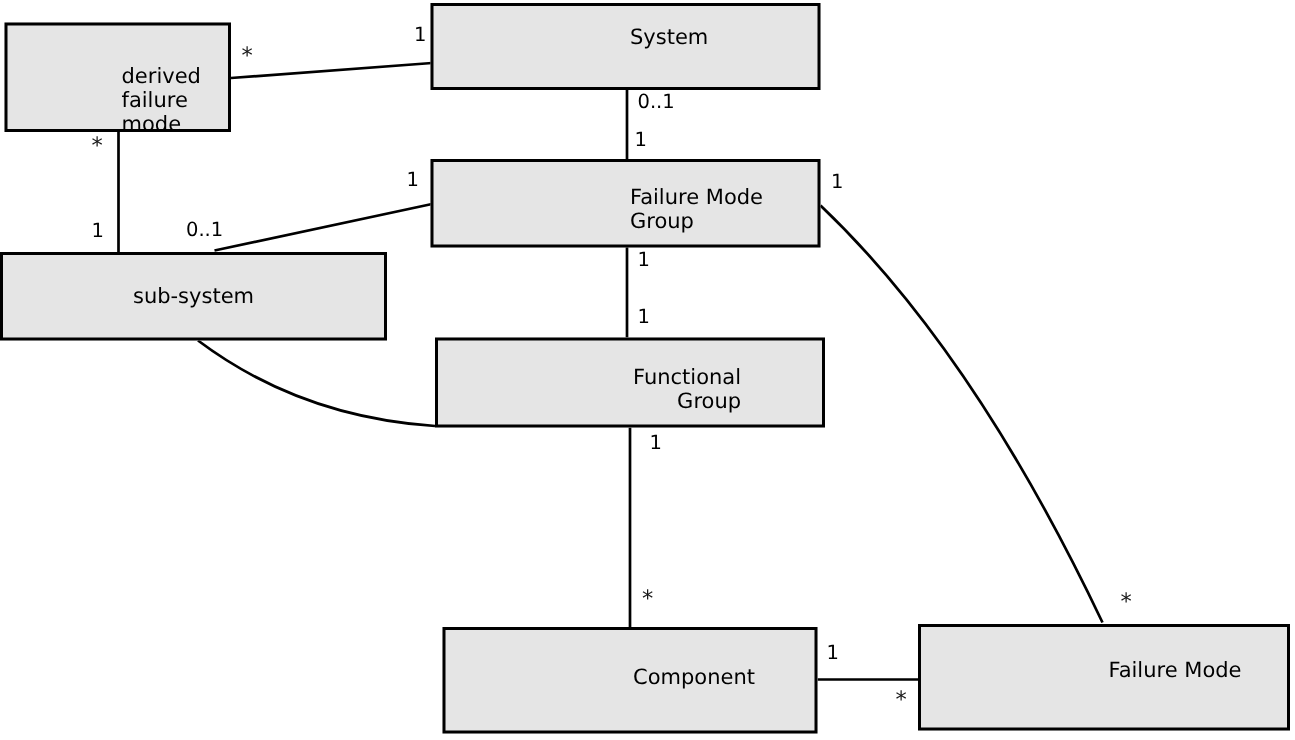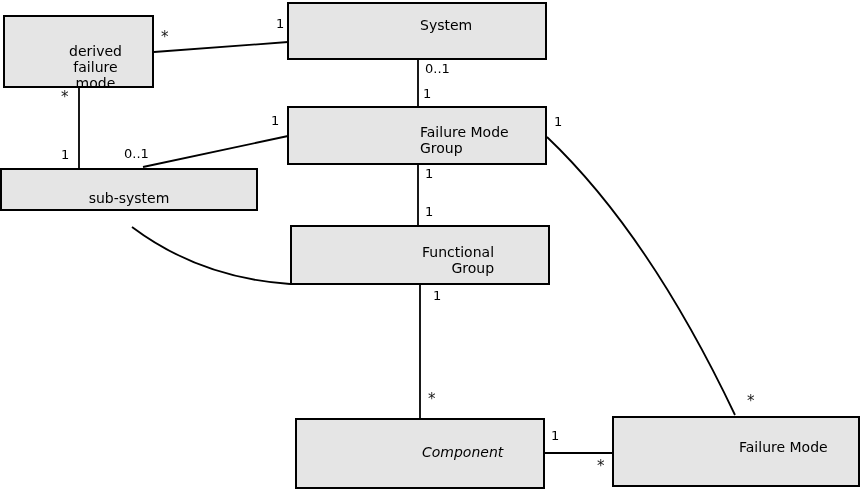--- a/index.html
+++ b/index.html
@@ -68,44 +68,44 @@
       <line x1="418" y1="60" x2="418" y2="107"></line>
       <line x1="418" y1="164" x2="418" y2="225"></line>
       <line x1="420" y1="285" x2="420" y2="418"></line>
       <path d="M 132 227 Q 200 278 290 284"></path>
       <path d="M 547 137 Q 649 234 735 415"></path>
       <line x1="545" y1="453" x2="613" y2="453"></line>
     </g>
   </svg>
 
   <div class="node" style="left:3px; top:15px; width:151px; height:73px;">
-    <div class="node-label" style="left:64px; top:26px;text-align:center;">derived
+    <div class="node-label" style="left:76px; top:26px;">derived
 failure
 mode</div>
   </div>
 
   <div class="node" style="left:287px; top:2px; width:260px; height:58px;">
     <div class="node-label" style="left:131px; top:13px;">System</div>
   </div>
 
   <div class="node" style="left:287px; top:106px; width:260px; height:59px;">
     <div class="node-label" style="left:131px; top:16px;">Failure Mode
 Group</div>
   </div>
 
-  <div class="node" style="left:0px; top:168px; width:258px; height:43px;">
+  <div class="node" style="left:0px; top:168px; width:258px; height:59px;">
     <div class="node-label centered" style="top:20px;">sub-system</div>
   </div>
 
   <div class="node" style="left:290px; top:225px; width:260px; height:60px;">
     <div class="node-label" style="left:130px; top:17px;text-align:right;">Functional
 Group</div>
   </div>
 
-  <div class="node" style="left:295px; top:418px; width:250px; height:71px;font-style:italic;">
+  <div class="node" style="left:295px; top:418px; width:250px; height:71px;">
     <div class="node-label" style="left:125px; top:24px;">Component</div>
   </div>
 
   <div class="node" style="left:612px; top:416px; width:248px; height:71px;">
     <div class="node-label" style="left:125px; top:21px;">Failure Mode</div>
   </div>
 
   <span class="mult star" style="left:161px; top:31px;">*</span>
   <span class="mult" style="left:276px; top:17px;">1</span>
   <span class="mult star" style="left:61px;  top:91px;">*</span>

